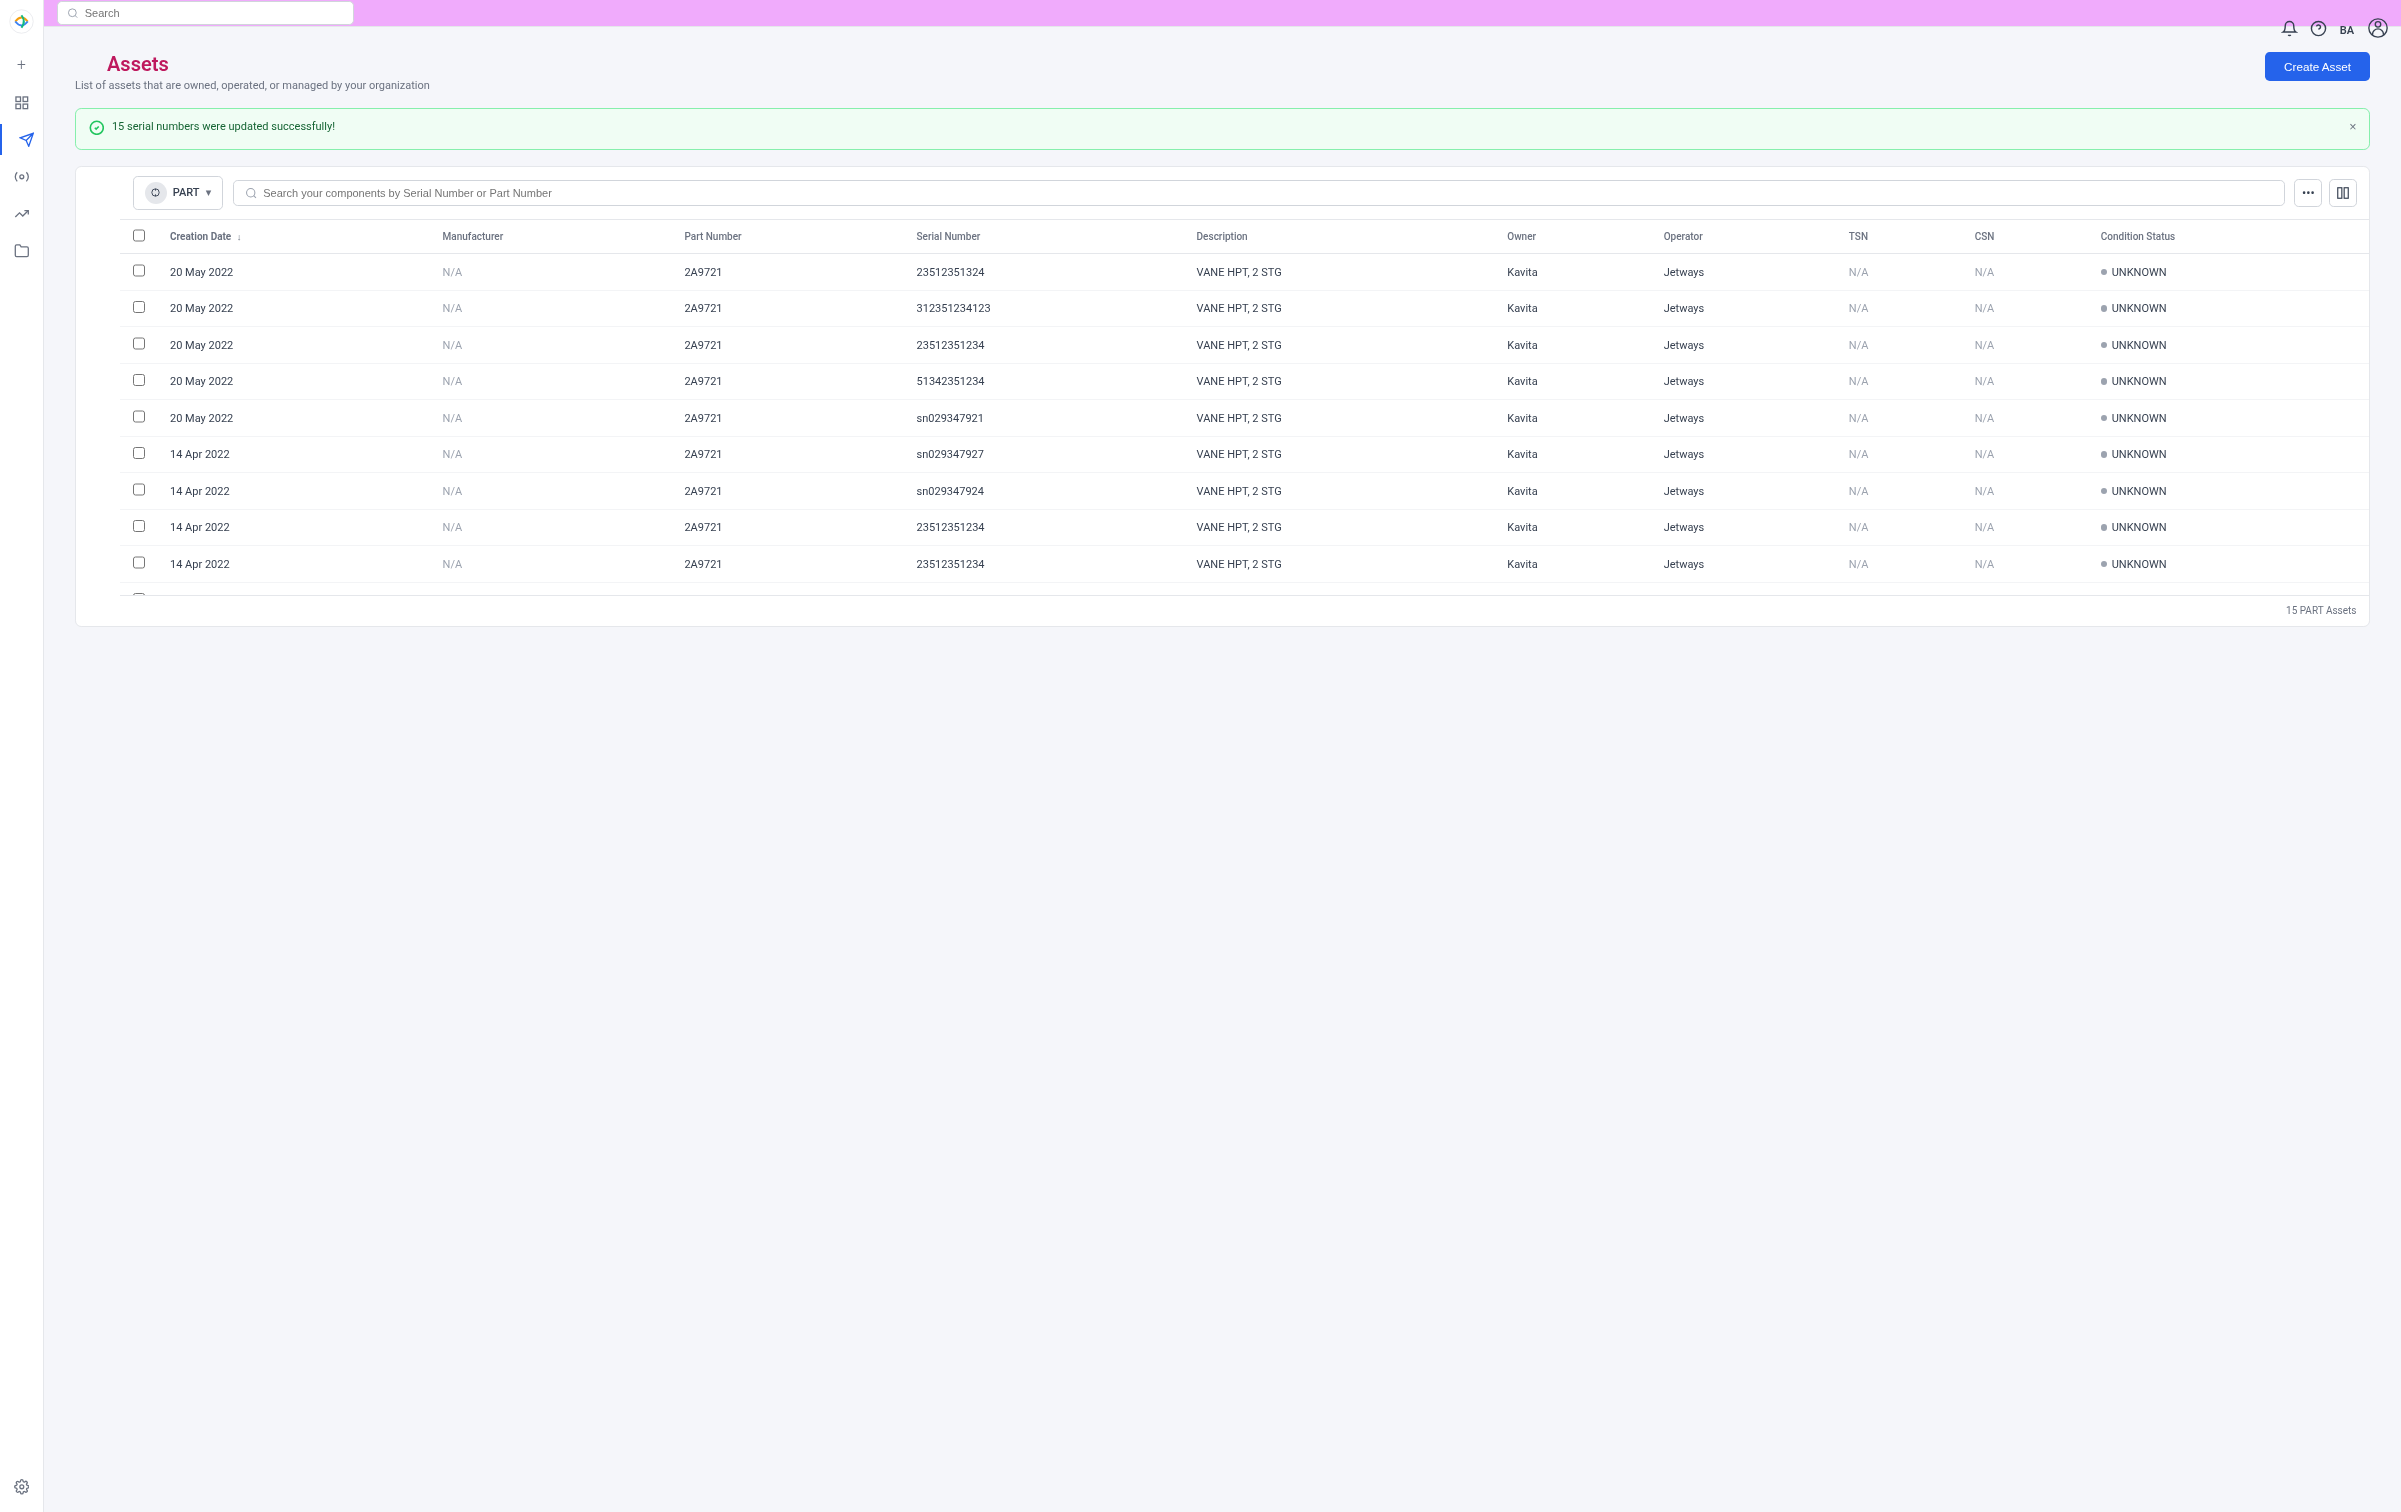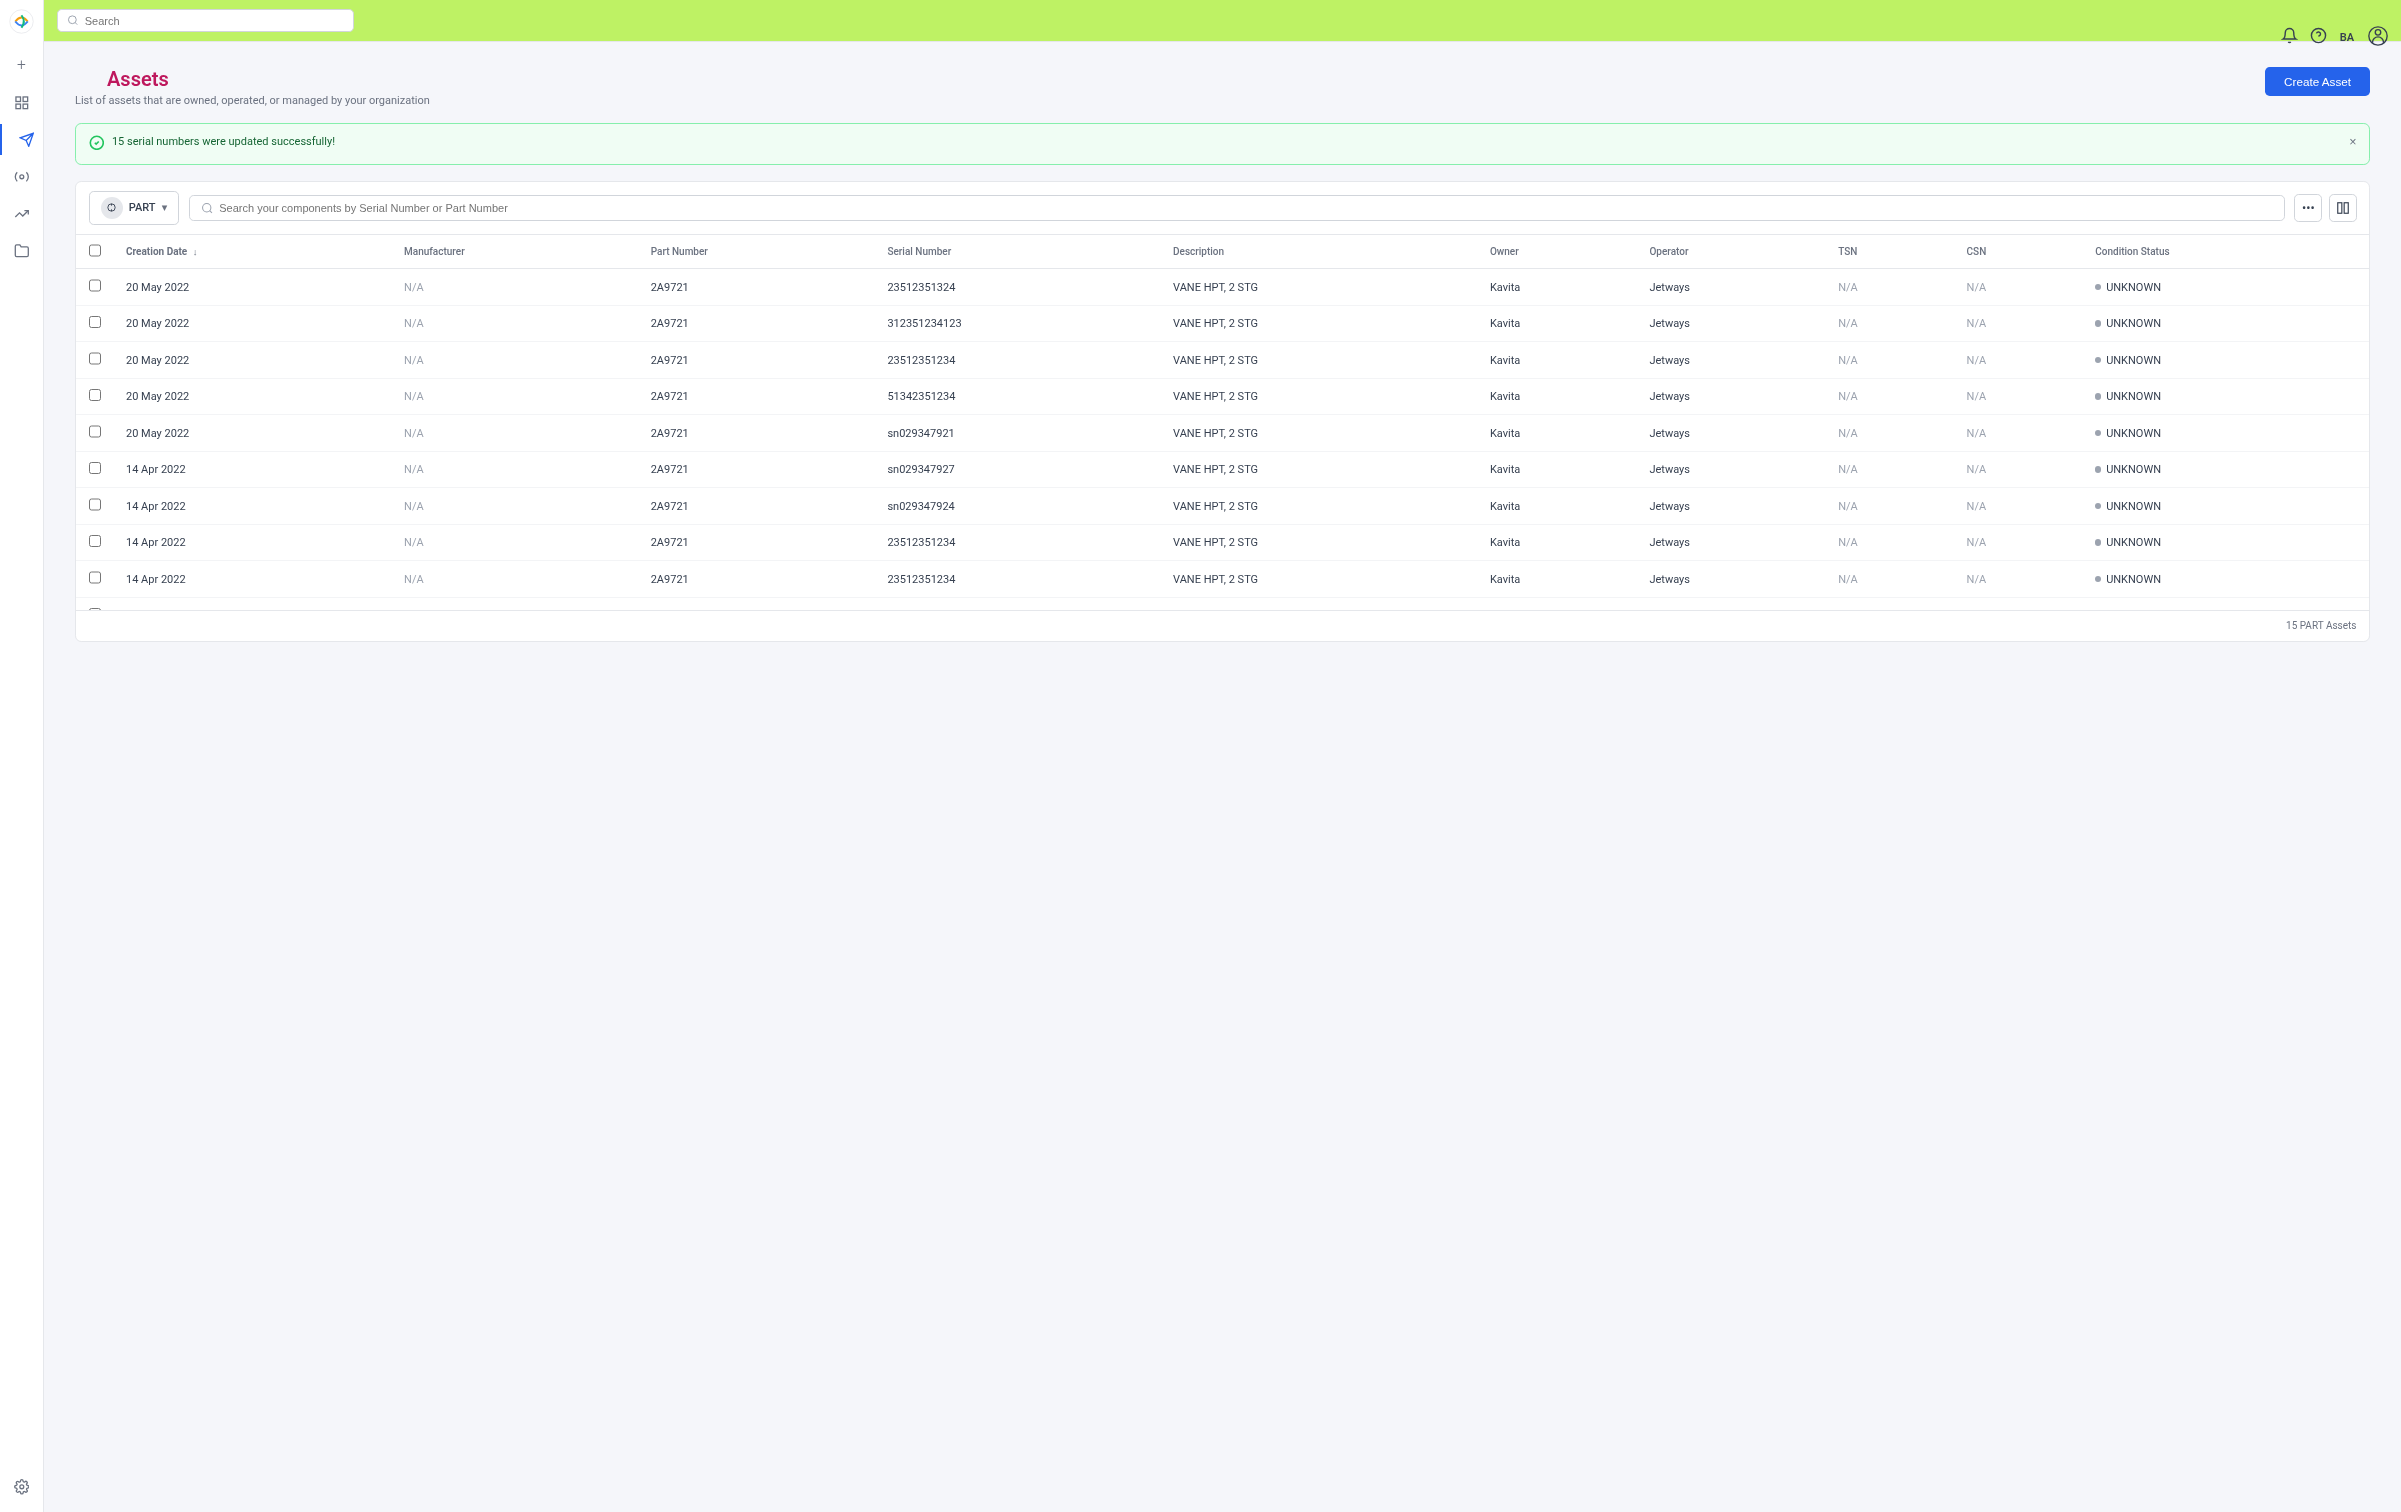--- a/index.html
+++ b/index.html
@@ -8,21 +8,21 @@
     
     .sidebar { width: 44px; background: #fff; border-right: 0.8px solid #e5e7eb; display: flex; flex-direction: column; align-items: center; padding: 9.4px 0; gap: 6.2px; z-index: 10; }
     .sidebar-item { width: 31px; height: 31px; display: flex; align-items: center; justify-content: center; border-radius: 6.2px; cursor: pointer; color: #6b7280; font-size: 14px; }
     .sidebar-item.active { color: #2563eb; border-left: 2.3px solid #2563eb; border-radius: 0; width: 100%; padding-left: 7.8px; justify-content: center; }
     .sidebar-spacer { flex: 1; }
 
     
     .main { flex: 1; display: flex; flex-direction: column; overflow: hidden; }
 
     
-    .topbar { background: #bef264; border-bottom: 0.8px solid #e5e7eb; padding: 6.2px 12.5px; display: flex; align-items: center; gap: 9.4px; height: 42px; }
+    .topbar { background: #f0abfc; border-bottom: 0.8px solid #e5e7eb; padding: 6.2px 12.5px; display: flex; align-items: center; gap: 9.4px; height: 27px; }
     .search-box { flex: 1; max-width: 297px; display: flex; align-items: center; border: 0.8px solid #d1d5db; border-radius: 4.7px; padding: 4.7px 9.4px; background: #fff; gap: 6.2px; }
     .search-box input { border: none; outline: none; width: 100%; font-size: 11px; color: #6b7280; }
     .topbar-right { display: flex; align-items: center; gap: 12.5px; margin-left: auto; margin-top: 34px; }
     .topbar-icon { color: #374151; font-size: 15.6px; cursor: pointer; }
     .topbar-initials { color: #374151; font-weight: 600; font-size: 11px; }
 
     
     .content { flex: 1; overflow-y: auto; padding: 25px 31px; }
 
     
@@ -31,21 +31,21 @@
     .page-subtitle { font-size: 11px; color: #6b7280; margin-top: 3.1px; }
     .create-btn { background: #2563eb; color: #fff; border: none; border-radius: 4.7px; padding: 7.8px 19px; font-size: 11.7px; font-weight: 500; cursor: pointer; white-space: nowrap; }
 
     
     .success-banner { background: #f0fdf4; border: 0.8px solid #86efac; border-radius: 6.2px; padding: 11px 12.5px; display: flex; align-items: flex-start; gap: 7.8px; margin-bottom: 15.6px; }
     .success-icon { color: #22c55e; font-size: 14px; }
     .success-text { font-size: 11px; color: #166534; flex: 1; }
     .banner-close { color: #6b7280; cursor: pointer; font-size: 12.5px; background: none; border: none; }
 
     
-    .table-container { background: #fff; border: 0.8px solid #e5e7eb; border-radius: 6.2px; overflow: hidden; }
+    .table-container { background: #fff; border: 0.8px solid #e5e7eb; border-radius: 6.2px; overflow: hidden; padding-left: 44px; }
 
     
     .table-toolbar { display: flex; align-items: center; padding: 9.4px 12.5px; gap: 9.4px; border-bottom: 0.8px solid #e5e7eb; }
     .filter-btn { display: flex; align-items: center; gap: 6.2px; border: 0.8px solid #d1d5db; border-radius: 4.7px; padding: 4.7px 11px; cursor: pointer; background: #fff; font-size: 11px; color: #374151; }
     .filter-icon { width: 22px; height: 22px; border-radius: 50%; background: #e5e7eb; display: flex; align-items: center; justify-content: center; font-size: 11px; }
     .filter-label { font-weight: 500; }
     .filter-chevron { color: #6b7280; }
     .table-search { flex: 1; display: flex; align-items: center; gap: 6.2px; border: 0.8px solid #d1d5db; border-radius: 4.7px; padding: 5.5px 11px; background: #fff; }
     .table-search input { border: none; outline: none; flex: 1; font-size: 11px; color: #6b7280; }
     .toolbar-actions { display: flex; align-items: center; gap: 6.2px; }

